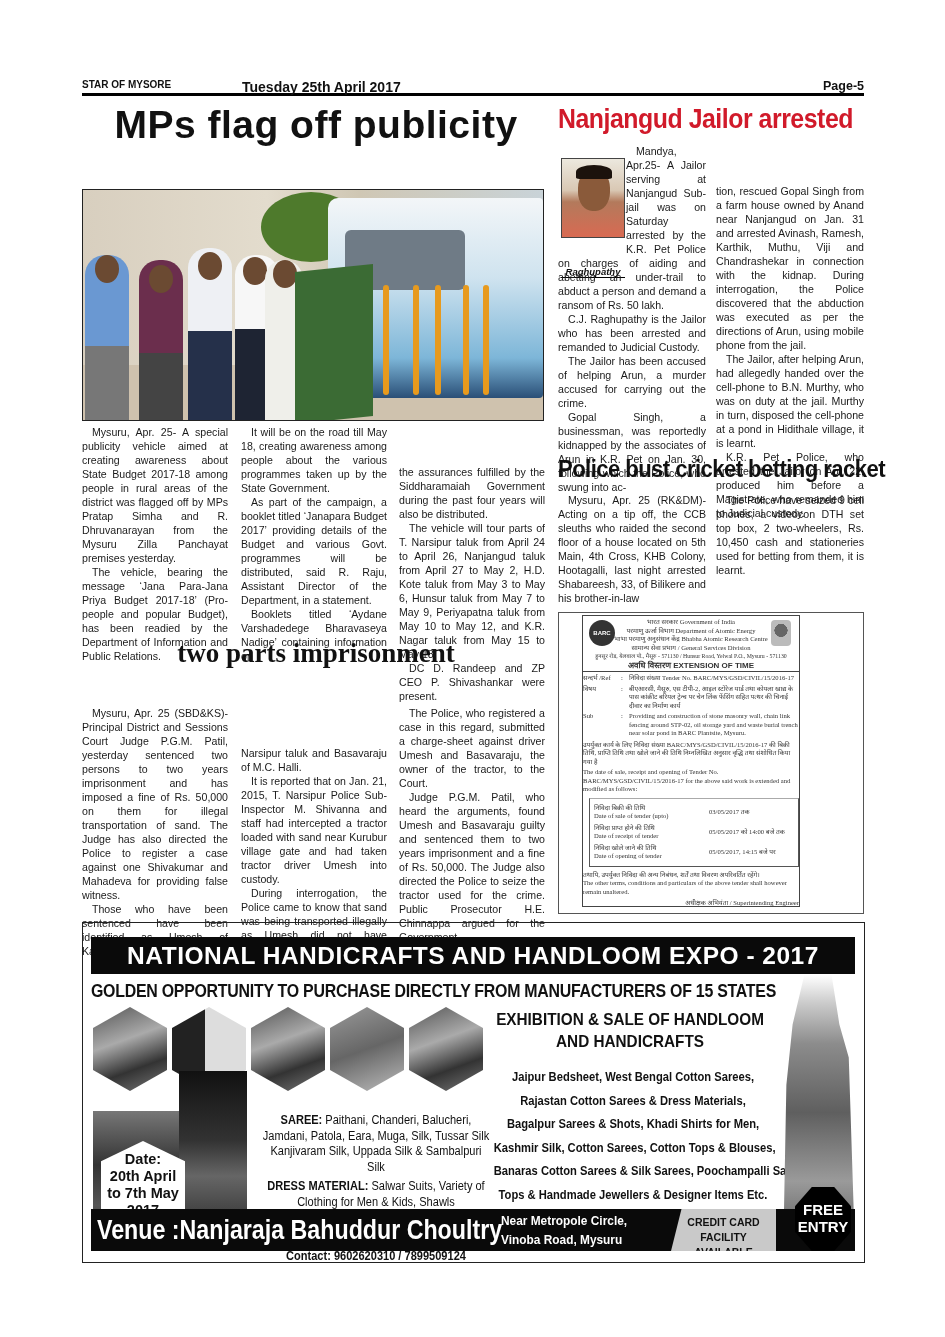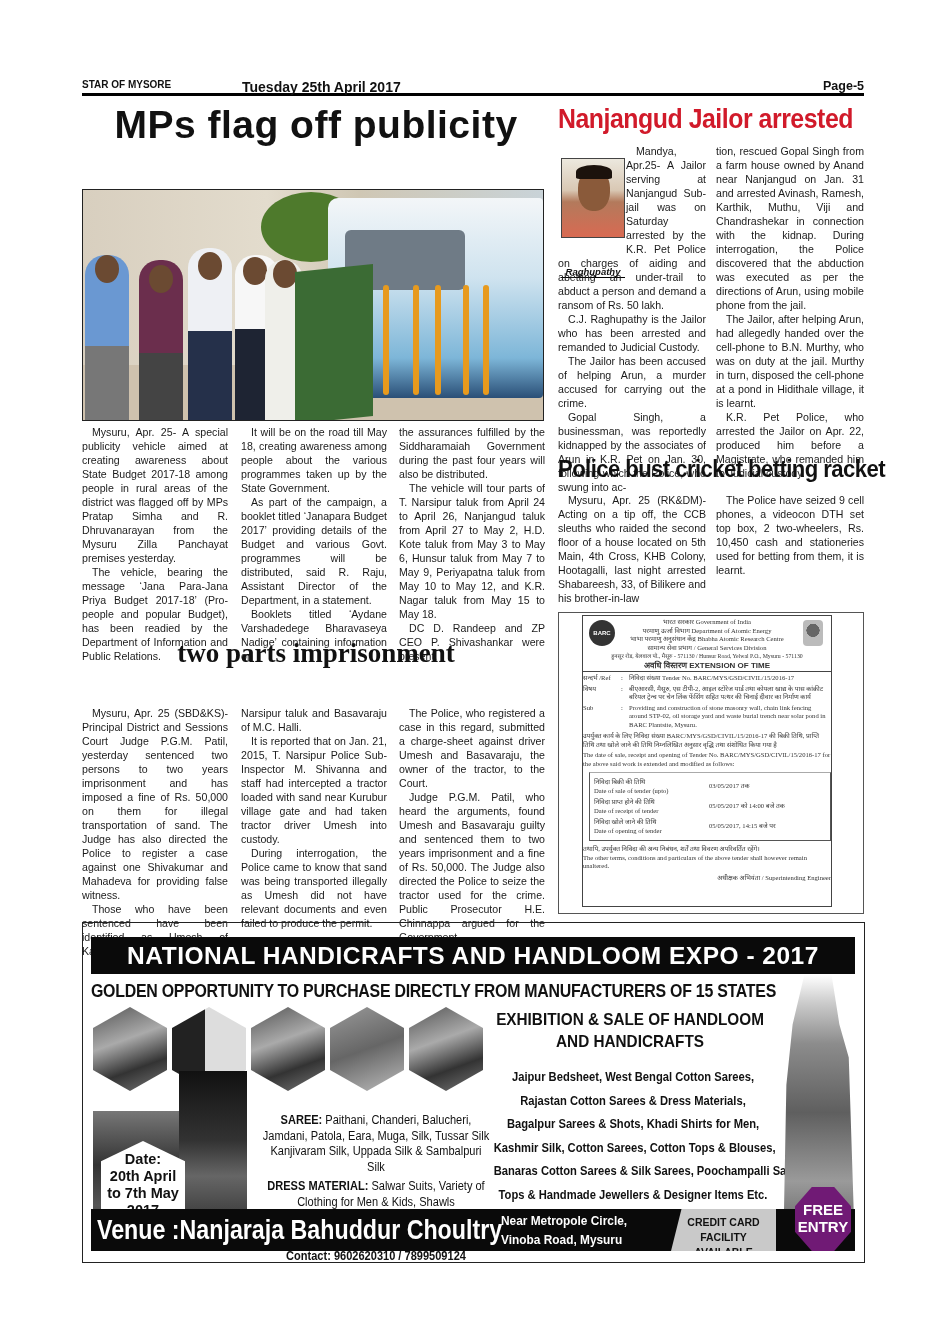--- a/index.html
+++ b/index.html
@@ -25,32 +25,32 @@
   #photo .bus { position: absolute; left: 245px; top: 8px; width: 215px; height: 200px; background: linear-gradient(180deg,#f3f6f8 0%,#cfe3ef 40%,#7db6d8 80%,#2a4f77 100%); border-radius: 10px 4px 4px 4px; }
   #photo .windshield { position: absolute; left: 262px; top: 40px; width: 120px; height: 60px; background: #6f7b86; border-radius: 6px; }
   #photo .garland { position: absolute; top: 95px; width: 6px; height: 110px; background: #e79a1e; border-radius: 3px; }
   #photo .flag { position: absolute; left: 212px; top: 78px; width: 78px; height: 152px; background: #3b6b34; transform: skewY(-6deg); }
   #photo .person { position: absolute; bottom: 0; width: 44px; height: 165px; border-radius: 20px 20px 0 0; }
   #photo .head { position: absolute; width: 24px; height: 28px; border-radius: 50%; background: #6b4a32; }
 
   
   .col { position: absolute; font-size: 10.6px; line-height: 14px; text-align: justify; color: #1a1a1a; }
   .col p { text-indent: 10px; }
-  .col p.noind { text-indent: 0; }
+  .col p.noind { text-indent: 0; margin-top: 40px; }
   .col b { font-weight: normal; }
 
   
   #jailor-photo { left: 561px; top: 158px; width: 64px; height: 80px; border: 1px solid #444; background: linear-gradient(180deg,#ece8de 0%,#d9c8b4 40%,#b37a5c 55%,#d86a52 100%); overflow:hidden; }
   #jailor-photo .face { position: absolute; left: 16px; top: 10px; width: 32px; height: 42px; border-radius: 45%; background: #8a5a3a; }
   #jailor-photo .hair { position: absolute; left: 14px; top: 6px; width: 36px; height: 14px; border-radius: 50% 50% 10% 10%; background: #1b120c; }
   #jailor-caption { left: 561px; top: 238px; width: 64px; font-size: 9.5px; font-style: italic; font-weight: bold; text-align: center; border-bottom: 1px solid #000; margin-top: 28px; }
 
   
   #barc-outer { left: 558px; top: 612px; width: 306px; height: 302px; border: 1px solid #555; }
-  #barc { left: 582px; top: 615px; width: 250px; height: 292px; border: 1px solid #444; padding: 2px 0; font-size: 6.6px; line-height: 8.5px; color: #333; font-family: "Liberation Serif", serif; }
+  #barc { left: 582px; top: 615px; width: 218px; height: 292px; border: 1px solid #444; padding: 2px 0; font-size: 6.6px; line-height: 8.5px; color: #333; font-family: "Liberation Serif", serif; }
   #barc .logo-l { position: absolute; left: 6px; top: 4px; width: 26px; height: 26px; border-radius: 50%; background: #333; color: #fff; font-size: 6px; font-weight: bold; text-align: center; line-height: 26px; font-family: "Liberation Sans", sans-serif; }
   #barc .logo-r { position: absolute; right: 8px; top: 4px; width: 20px; height: 26px; background: radial-gradient(circle at 50% 40%, #666 0 35%, #bbb 36% 100%); border-radius: 4px; }
   #barc .hdr { text-align: center; }
   #barc .title { text-align: center; font-weight: bold; font-size: 8px; margin-top: 1px; border-bottom: 1px solid #444; padding-bottom: 1px; font-family: "Liberation Sans", sans-serif; }
   #barc .row { display: flex; margin-top: 2px; }
   #barc .row .k { width: 38px; }
   #barc .row .c { width: 8px; }
   #barc .row .v { flex: 1; }
   #barc .dates { margin: 4px 0 4px 6px; border-left: 1px solid #555; border-right: 1px solid #555; border-top:1px solid #aaa; border-bottom: 1px solid #555; padding: 2px 4px; }
   #barc .dates .dr { display: flex; margin: 3px 0; }
@@ -70,21 +70,21 @@
   #ad .mid b { font-weight: bold; }
   #ad .mid .blk { margin-bottom: 4px; }
   #ad .mid .contact { font-weight: bold; }
   #ad .exh { position: absolute; left: 392px; top: 86px; width: 310px; text-align: center; font-weight: bold; font-size: 17px; line-height: 22px; transform: scaleX(0.9); transform-origin: center top; }
   #ad .items { position: absolute; left: 388px; top: 142px; width: 324px; text-align: center; font-size: 13px; line-height: 23.5px; font-weight: bold; transform: scaleX(0.86); transform-origin: center top; white-space: nowrap; }
   #ad .model { position: absolute; left: 694px; top: 52px; width: 78px; height: 275px; background: linear-gradient(180deg,#fff 0%,#ccc 10%,#8c8c8c 25%,#5f5f5f 50%,#9a9a9a 75%,#555 100%); clip-path: polygon(35% 0,70% 0,80% 18%,92% 30%,100% 100%,8% 100%,12% 40%,20% 18%); }
   #ad .venue { position: absolute; left: 8px; top: 286px; width: 764px; height: 42px; background: #0a0a0a; }
   #ad .venue .vt { position: absolute; left: 6px; top: 3px; color: #fff; font-weight: bold; font-size: 27px; line-height: 36px; white-space: nowrap; transform: scaleX(0.86); transform-origin: left top; }
   #ad .venue .addr { position: absolute; left: 410px; top: 2px; color: #fff; font-weight: bold; font-size: 13.5px; line-height: 19px; white-space: nowrap; transform: scaleX(0.88); transform-origin: left top; }
   #ad .venue .cc { position: absolute; left: 580px; top: 0; width: 105px; height: 42px; background: #c9c9c9; clip-path: polygon(10% 0,100% 0,100% 100%,0 100%); color: #111; font-weight: bold; font-size: 10.5px; line-height: 15px; text-align: center; padding-top: 6px; transform-origin: left top; }
-  #ad .free { position: absolute; left: 712px; top: 264px; width: 56px; height: 64px; background: #701a75; clip-path: polygon(30% 0,70% 0,100% 30%,100% 70%,70% 100%,30% 100%,0 70%,0 30%); color: #fff; font-weight: bold; font-size: 15px; line-height: 17px; text-align: center; padding-top: 14px; }
+  #ad .free { position: absolute; left: 712px; top: 264px; width: 56px; height: 64px; background: #000000; clip-path: polygon(30% 0,70% 0,100% 30%,100% 70%,70% 100%,30% 100%,0 70%,0 30%); color: #fff; font-weight: bold; font-size: 15px; line-height: 17px; text-align: center; padding-top: 14px; }
 </style>
 </head>
 <body>
 
 <div id="masthead" class="abs">
   <span class="paper">STAR OF MYSORE</span>
   <span class="date">Tuesday 25th April 2017</span>
   <span class="page">Page-5</span>
 </div>
 

